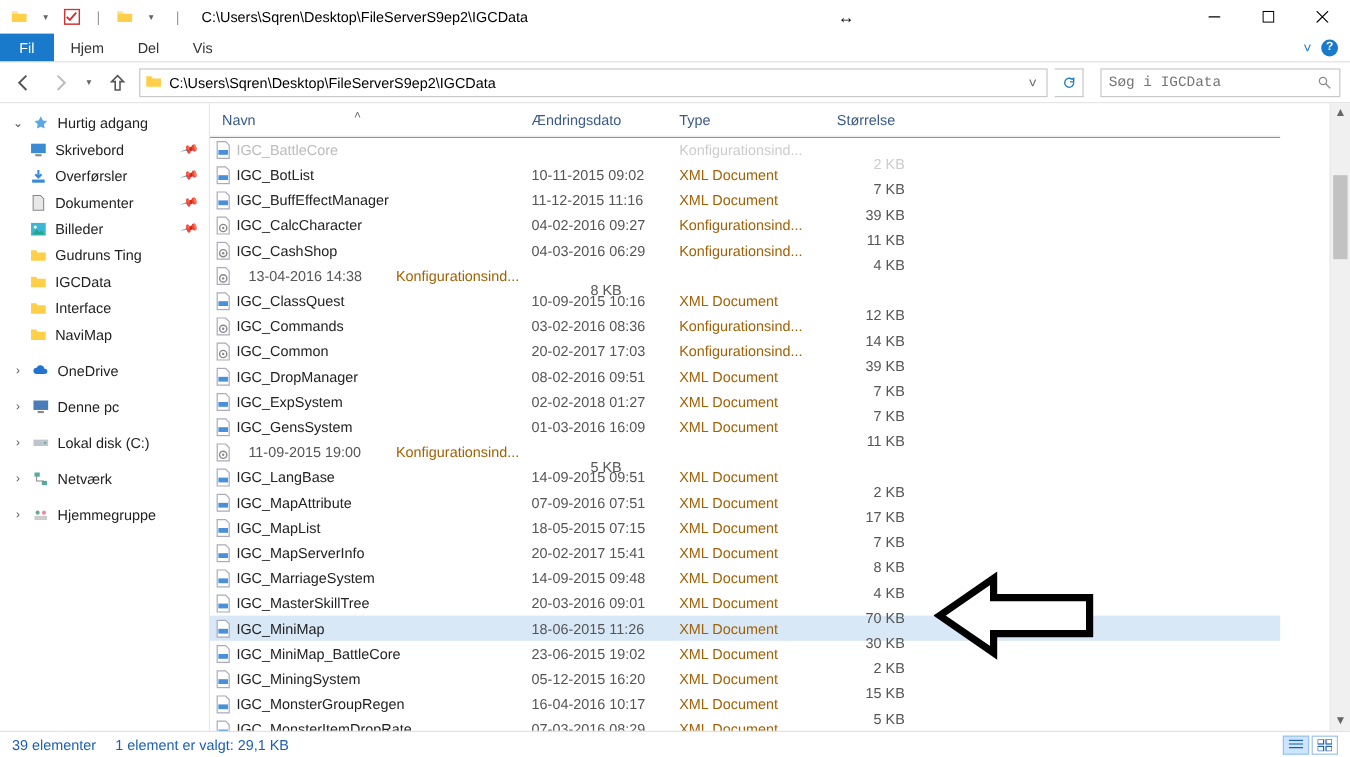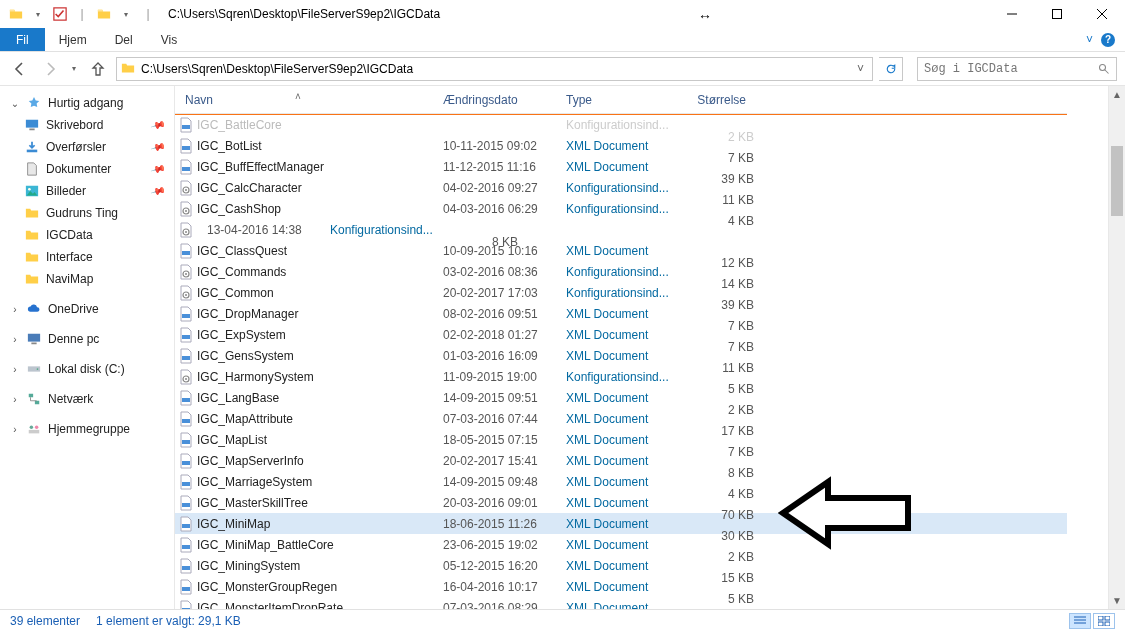--- a/index.html
+++ b/index.html
@@ -56,21 +56,21 @@
   .colhead .col.type { width:120px;}
   .colhead .col.size { width:80px; text-align:right;}
   .sort-ind { position:absolute; left:120px; top:-2px; font-size:10px; color:#666;}
   .rows { overflow:hidden;}
   .row { height:21px; display:flex; align-items:center; font-size:12px; color:#222;}
   .row.cut { color:#777; border-top:1px solid #f97316;}
   .row.sel { background:#d9e8f7;}
   .row .ic { width:22px; display:inline-flex; align-items:center; justify-content:center;}
   .row .name { width:236px; white-space:nowrap; overflow:hidden; text-overflow:ellipsis;}
   .row .date { width:123px; color:#555; padding-left:10px;}
-  .row .type { width:120px; color:#0369a1; padding-left:10px; white-space:nowrap; overflow:hidden; text-overflow:ellipsis;}
+  .row .type { width:120px; color:#a16207; padding-left:10px; white-space:nowrap; overflow:hidden; text-overflow:ellipsis;}
   .row .size { width:78px; color:#555; text-align:right;margin-top:24px;}
 
   .vscroll { width:17px; background:#f0f0f0; border-left:1px solid #e8e8e8; position:relative;}
   .vscroll .thumb { position:absolute; left:2px; right:2px; top:60px; height:70px; background:#c2c2c2; border-radius:0;}
   .vscroll .arrow { position:absolute; left:0; right:0; height:17px; display:flex; align-items:center; justify-content:center; color:#666; font-size:10px;}
   .vscroll .arrow.up { top:0;}
   .vscroll .arrow.down { bottom:0;}
 
   
   .status { height:22px; border-top:1px solid #e1e1e1; display:flex; align-items:center; padding:0 10px; font-size:12px; color:#1a5fb4; gap:16px;}
@@ -489,21 +489,20 @@
             <span class="size">11 KB</span>
           </div>
           <div class="row">
             <span class="ic">
               <svg viewBox="0 0 16 16" width="16" height="16">
                 <path fill="#fff" stroke="#aab" d="M3 1h7l3 3v11H3z"></path>
                 <circle cx="8" cy="10" r="3" fill="none" stroke="#888" stroke-width="1.2"></circle>
                 <circle cx="8" cy="10" r="1" fill="#888"></circle>
               </svg>
             </span>
-            <span class="name">IGC_HarmonySystem</span>
             <span class="date">11-09-2015 19:00</span>
             <span class="type">Konfigurationsind...</span>
             <span class="size">5 KB</span>
           </div>
           <div class="row">
             <span class="ic">
               <svg viewBox="0 0 16 16" width="16" height="16">
                 <path fill="#fff" stroke="#aab" d="M3 1h7l3 3v11H3z"></path>
                 <rect x="4" y="8" width="8" height="4" fill="#4a90d9"></rect>
               </svg>
@@ -514,21 +513,21 @@
             <span class="size">2 KB</span>
           </div>
           <div class="row">
             <span class="ic">
               <svg viewBox="0 0 16 16" width="16" height="16">
                 <path fill="#fff" stroke="#aab" d="M3 1h7l3 3v11H3z"></path>
                 <rect x="4" y="8" width="8" height="4" fill="#4a90d9"></rect>
               </svg>
             </span>
             <span class="name">IGC_MapAttribute</span>
-            <span class="date">07-03-2016 07:44</span>
+            <span class="date">07-09-2016 07:51</span>
             <span class="type">XML Document</span>
             <span class="size">17 KB</span>
           </div>
           <div class="row">
             <span class="ic">
               <svg viewBox="0 0 16 16" width="16" height="16">
                 <path fill="#fff" stroke="#aab" d="M3 1h7l3 3v11H3z"></path>
                 <rect x="4" y="8" width="8" height="4" fill="#4a90d9"></rect>
               </svg>
             </span>

